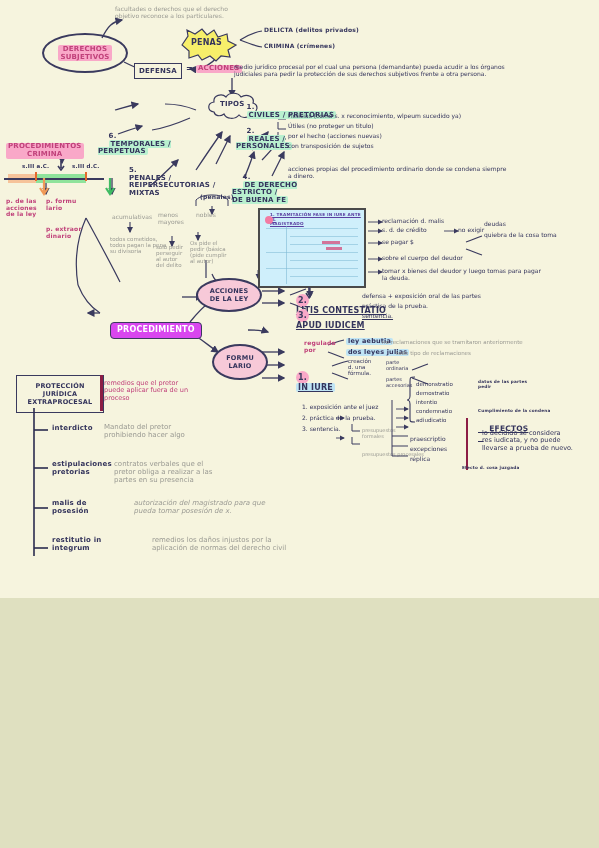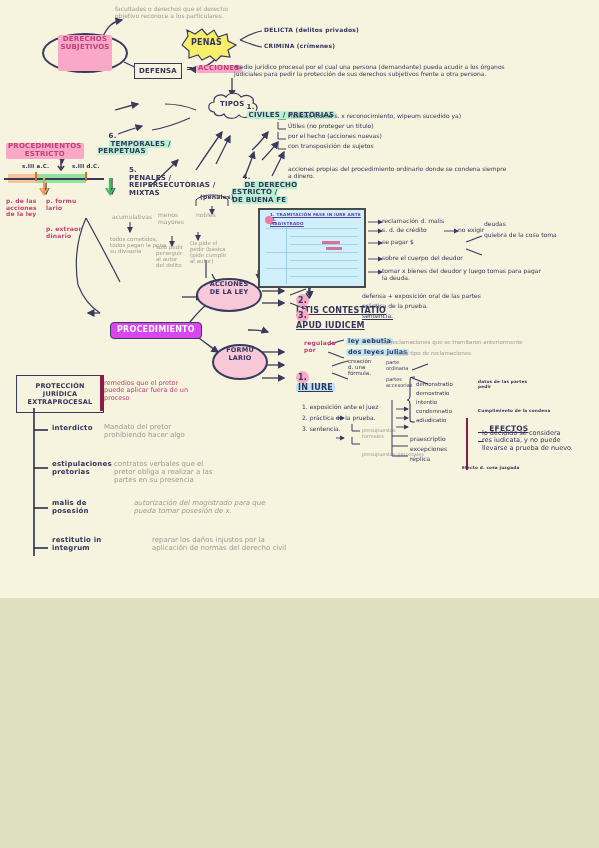--- a/index.html
+++ b/index.html
@@ -9,21 +9,21 @@
   .n{position:absolute;white-space:pre;line-height:1.12;color:#2b2b4e;}
   
   .hw{font-family:"DejaVu Sans", sans-serif;font-weight:700;letter-spacing:.2px;}
   .hws{font-family:"DejaVu Sans", sans-serif;font-weight:400;}
   .grey{color:#9a9a93;font-weight:400;}
   .ink{color:#34345c;}
   .pinktxt{color:#c0417a;}
 
   
   .ellipse{position:absolute;border:2px solid #3a3a5e;border-radius:50%;
-           display:flex;justify-content:center;text-align:center;}
+           display:flex;align-items:center;justify-content:center;text-align:center;}
   .ell-pink{background:#f7c9d8;}
   .ell-plain{background:transparent;}
   .boxed{position:absolute;border:1.6px solid #3a3a5e;background:#f6f4de;
          display:flex;align-items:center;justify-content:center;text-align:center;}
   .hl-pink{background:#f9a8c8;border-radius:2px;padding:0 2px;}
   .hl-green{background:#b9f0cf;border-radius:2px;padding:0 2px;}
   .hl-blue{background:#bfe4f5;border-radius:2px;padding:0 2px;}
   .under{text-decoration:underline;text-decoration-thickness:1px;}
   .numdot{display:inline-block;width:13px;height:13px;border-radius:50%;
           background:#f9a8c8;color:#3a3a5e;font-size:8px;font-weight:700;
@@ -178,20 +178,25 @@
     <svg viewBox="0 0 54 28" width="54" height="28">
       <path d="M8,20 C1,19 1,11 8,10 C7,3 16,1 20,5 C23,0 32,0 35,5 C41,1 49,5 47,11 C53,13 52,21 45,21 C44,26 36,27 33,23 C29,28 20,27 18,22 C14,25 9,24 8,20 Z" fill="#f6f4de" stroke="#3a3a5e" stroke-width="1.2"></path>
     </svg>
     <div class="n hw t7 ink" style="left:14px;top:9px;">TIPOS</div>
   </div>
 
   <div class="n hw t7 ink" style="left:236px;top:96px;">
     <span>1.</span>
     <span class="hl-green">CIVILES / PRETORIAS</span>
   </div>
+  <div class="n hw t7 ink" style="left:236px;top:120px;">
+    <span>2.</span>
+    <span class="hl-green" style="white-space:pre-line;">REALES /
+PERSONALES</span>
+  </div>
   <div class="n hw t7 ink" style="left:232px;top:166px;">
     <span>4.</span>
     <span class="hl-green" style="white-space:pre-line;">DE DERECHO
 ESTRICTO /
 DE BUENA FE</span>
   </div>
   <div class="n hw t7 ink" style="left:129px;top:159px;white-space:pre-line;">
     <span>5.</span>
     <span>PENALES /
 REIPERSECUTORIAS /
@@ -221,21 +226,21 @@
 perseguir
 al autor
 del delito</div>
   <div class="n hws t6 grey" style="left:196px;top:212px;white-space:pre-line;">nobles</div>
   <div class="n hws t55 grey" style="left:190px;top:240px;white-space:pre-line;">Os pide el
 pedir (básica
 (pide cumplir
 al autor)</div>
 
   <div class="n hw t7 pinktxt hl-pink" style="left:6px;top:143px;text-align:center;white-space:pre-line;">PROCEDIMIENTOS
-ESTRICTO</div>
+CRIMINA</div>
   <div class="arrowdn" style="left:56px;top:156px;">
     <svg width="10" height="10" viewBox="0 0 10 10">
         <path d="M5,0 L5,7 M2,5 L5,9 L8,5" stroke="#3a3a5e" stroke-width="1.6" fill="none"></path>
       </svg>
   </div>
   <div class="tl-seg" style="left:8px;top:174px;width:28px;background:#f6c39a;"></div>
   <div class="tl-seg" style="left:36px;top:174px;width:50px;background:#8fe39b;"></div>
   <div class="tl-line" style="left:4px;top:178px;width:100px;"></div>
   <div class="tl-tick" style="left:35px;top:172px;"></div>
   <div class="tl-tick" style="left:85px;top:172px;"></div>
@@ -398,15 +403,15 @@
 pretor obliga a realizar a las
 partes en su presencia</div>
 
   <div class="n hw t7 ink" style="left:52px;top:500px;white-space:pre-line;">malis de
 posesión</div>
   <div class="n hws t7 grey" style="left:134px;top:500px;white-space:pre-line;font-style:italic;">autorización del magistrado para que
 pueda tomar posesión de x.</div>
 
   <div class="n hw t7 ink" style="left:52px;top:537px;white-space:pre-line;">restitutio in
 integrum</div>
-  <div class="n hws t7 grey" style="left:152px;top:537px;white-space:pre-line;">reparar los daños injustos por la
+  <div class="n hws t7 grey" style="left:152px;top:537px;white-space:pre-line;">remedios los daños injustos por la
 aplicación de normas del derecho civil</div>
 </div>
 
 </body></html>

